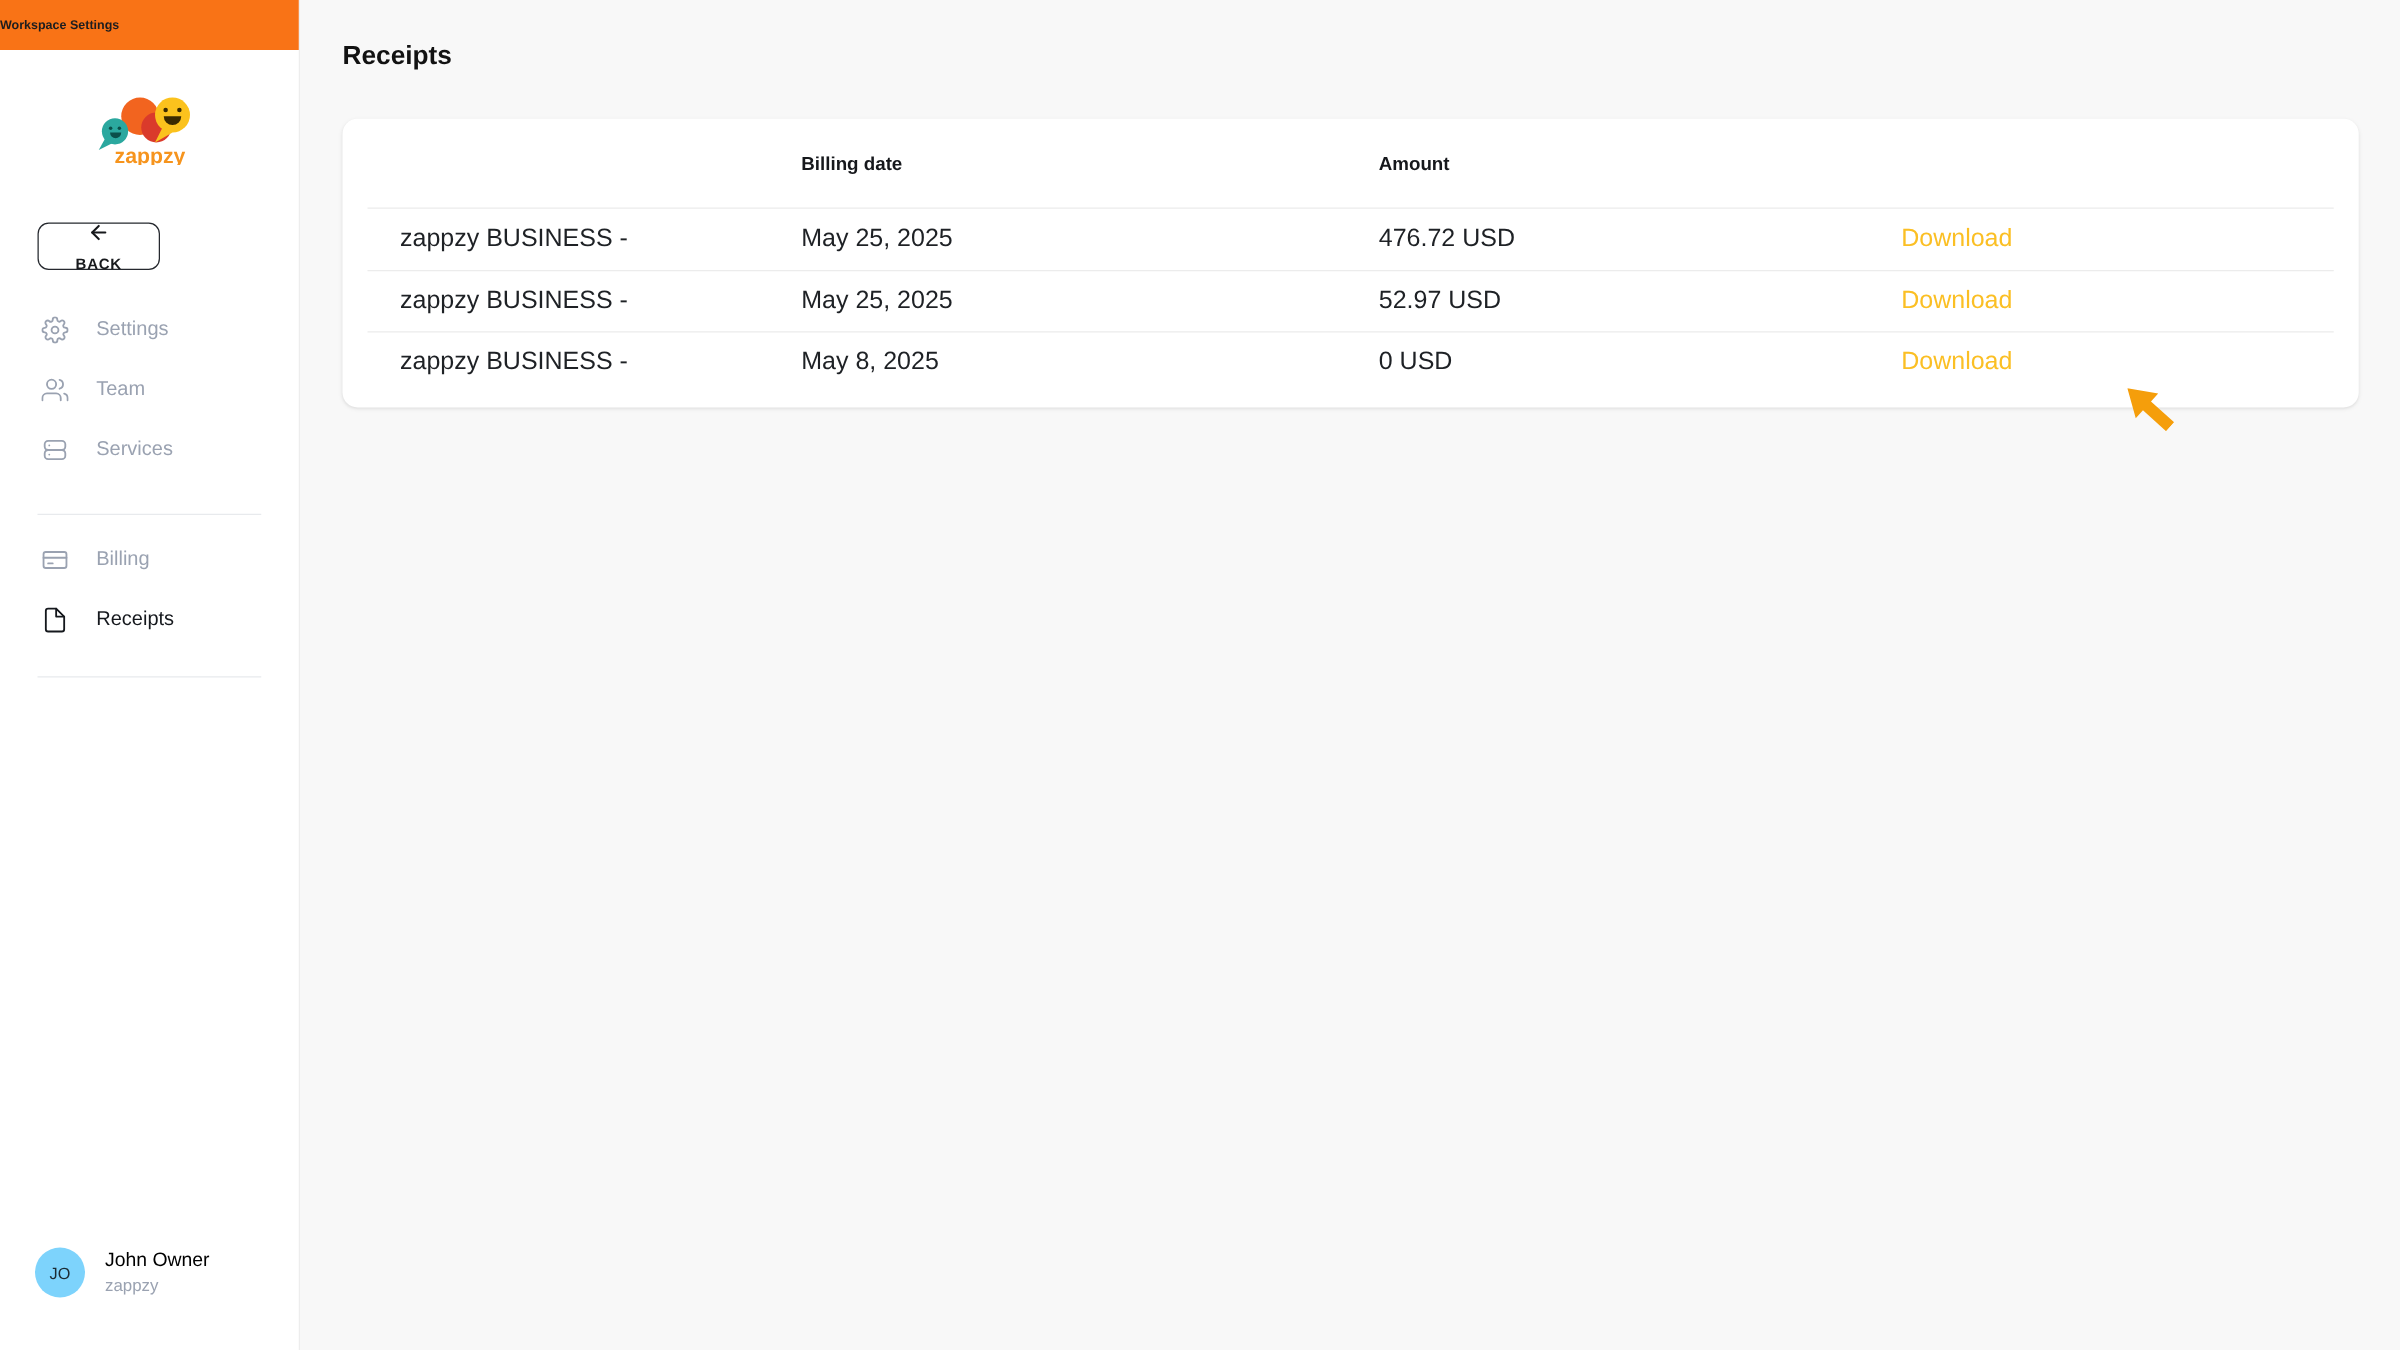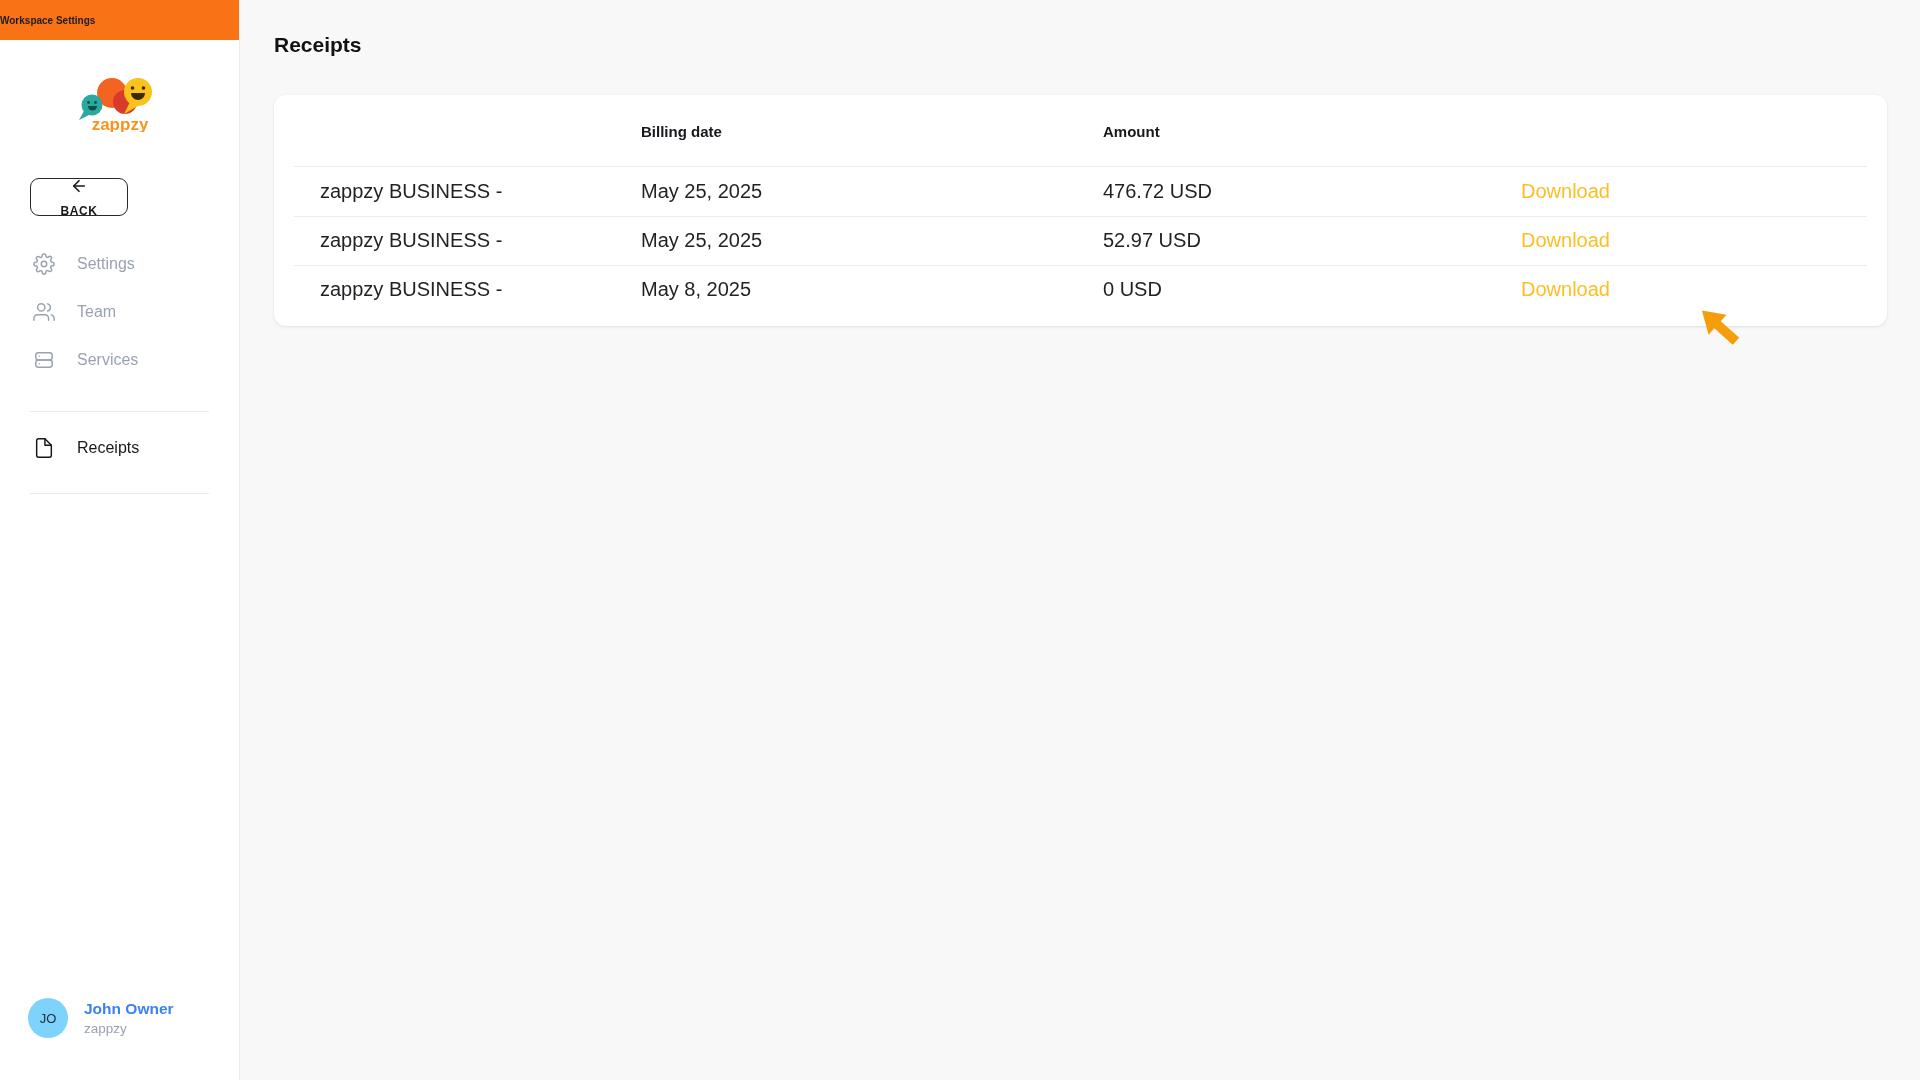--- a/index.html
+++ b/index.html
@@ -46,21 +46,21 @@
   .d2 { margin-top:21px; }
   .user {
     margin-top:auto; display:flex; align-items:center; gap:16px;
     padding:0 0 42px 28px;
   }
   .avatar {
     width:40px; height:40px; border-radius:50%;
     background:#7dd3fc; display:flex; align-items:center; justify-content:center;
     font-size:13px; font-weight:400; color:#1C2B33;
   }
-  .user-name { font-size:15.5px; color:#3b82f6;font-weight:bold; }
+  .user-name { font-size:15.5px; color:#000000; }
   .user-sub  { font-size:13.5px; color:#9AA2B1; margin-top:3px; }
 
   
   .main { flex:1; position:relative; background:#F8F8F8; }
   .page-title {
     position:absolute; left:34px; top:33px;
     font-size:21px; font-weight:700; color:#121212;
   }
   .card {
     position:absolute; left:34px; top:95px; width:1613px;
@@ -154,20 +154,30 @@
           <rect x="3" y="12" width="18" height="8" rx="3"></rect>
           <line x1="7" y1="8" x2="7.01" y2="8"></line>
           <line x1="7" y1="16" x2="7.01" y2="16"></line>
         </svg>
       </span>
       <span>Services</span>
     </div>
 
     <div class="side-divider d1"></div>
 
+    <div class="nav-item">
+      <span class="icn">
+        <svg viewBox="0 0 24 24" fill="none" stroke="currentColor" stroke-width="1.6" stroke-linecap="round" stroke-linejoin="round">
+          <rect x="2" y="5" width="20" height="14" rx="2"></rect>
+          <line x1="2" y1="10" x2="22" y2="10"></line>
+          <line x1="6" y1="15" x2="10" y2="15"></line>
+        </svg>
+      </span>
+      <span>Billing</span>
+    </div>
     <div class="nav-item active">
       <span class="icn">
         <svg viewBox="0 0 24 24" fill="none" stroke="currentColor" stroke-width="1.6" stroke-linecap="round" stroke-linejoin="round">
           <path d="M13 2H6a2 2 0 0 0-2 2v16a2 2 0 0 0 2 2h12a2 2 0 0 0 2-2V9z"></path>
           <polyline points="13 2 13 9 20 9"></polyline>
         </svg>
       </span>
       <span>Receipts</span>
     </div>
 

